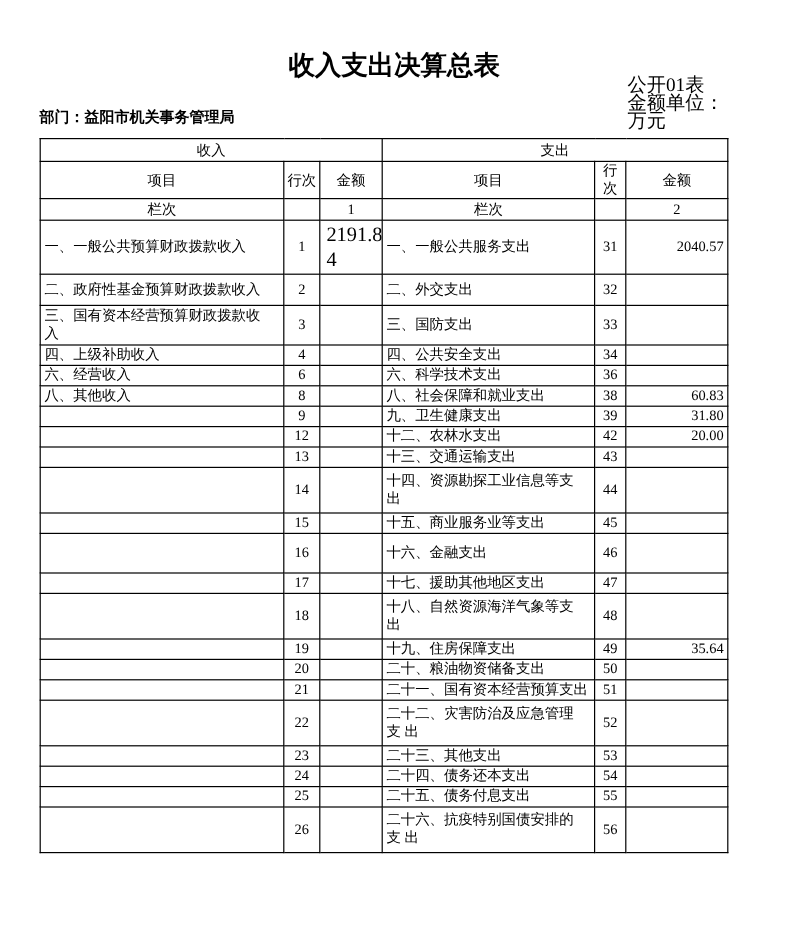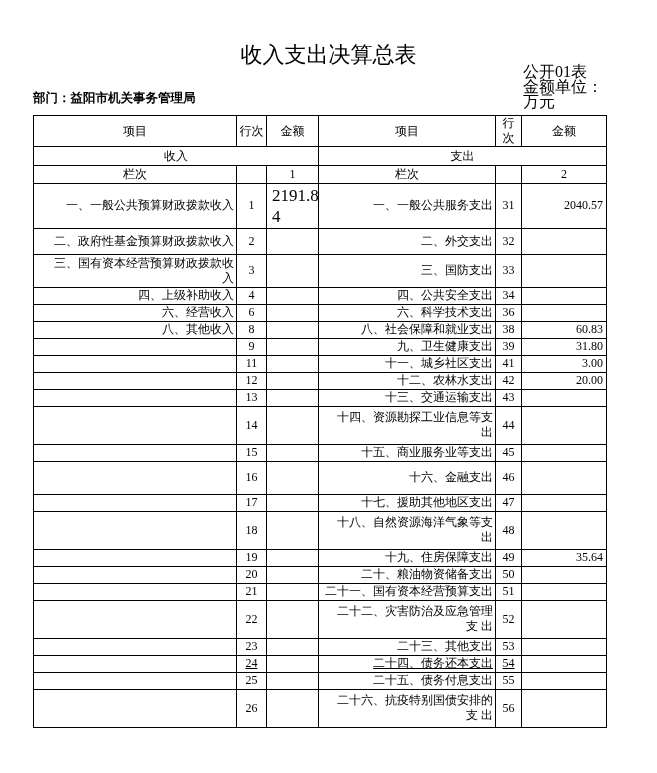--- a/index.html
+++ b/index.html
@@ -3,21 +3,21 @@
 <meta charset="utf-8">
 <style>
   html,body{margin:0;padding:0;background:#fff;}
   body{
     width:657px;height:773px;position:relative;overflow:hidden;
     font-family:"Liberation Serif","DejaVu Serif",serif;
     color:#000;
   }
   .page-title{
     position:absolute;left:0;top:40px;width:657px;
-    text-align:center;font-size:22px;font-weight:normal;
+    text-align:center;font-size:22px;font-weight:bold;
   }
   .note-block{
     position:absolute;left:523px;top:64px;width:84px;
     font-size:16px;line-height:15px;text-align:left;
   }
   .note-block div{white-space:normal;}
   .department{
     position:absolute;left:33px;top:90px;
     font-size:12.5px;font-weight:bold;
   }
@@ -26,21 +26,21 @@
     border-collapse:collapse;table-layout:fixed;
     width:573px;
   }
   td{
     border:1px solid #000;
     font-size:12px;line-height:1.25;
     padding:0 3px;vertical-align:middle;
     overflow:hidden;
   }
   thead td{text-align:center;padding:0 1px;}
-  td.item{text-align:right;white-space:pre-line;padding-left:3px;padding-right:2px;}
+  td.item{text-align:left;white-space:pre-line;padding-left:3px;padding-right:2px;}
   td.no{text-align:center;padding:0 1px;}
   td.amt{text-align:right;padding-right:3px;}
   td.amt-top{vertical-align:top;text-align:left;padding:1px 0 0 5px;font-size:17px;}
 </style>
 </head>
 <body>
 
 <div class="page-title">收入支出决算总表</div>
 
 <div class="note-block">
@@ -53,31 +53,31 @@
 <table class="main">
   <colgroup>
     <col style="width:203px">
       <col style="width:30px">
       <col style="width:52px">
     <col style="width:177px">
       <col style="width:26px">
       <col style="width:85px">
   </colgroup>
   <thead>
+    <tr style="height:19px">
+      <td colspan="3">收入</td>
+      <td colspan="3">支出</td>
+    </tr>
     <tr style="height:18px">
       <td>项目</td>
       <td>行次</td>
       <td>金额</td>
       <td>项目</td>
       <td>行次</td>
       <td>金额</td>
-    </tr>
-    <tr style="height:19px">
-      <td colspan="3">收入</td>
-      <td colspan="3">支出</td>
     </tr>
     <tr style="height:18px">
       <td>栏次</td>
       <td></td>
       <td>1</td>
       <td>栏次</td>
       <td></td>
       <td>2</td>
     </tr>
   </thead>
@@ -134,28 +134,20 @@
       <tr style="height: 17px;">
         <td class="item"></td>
         <td class="no">9</td>
         <td class="amt"></td>
         <td class="item">九、卫生健康支出</td>
         <td class="no">39</td>
         <td class="amt">31.80</td>
       </tr>
       <tr style="height: 17px;">
         <td class="item"></td>
-        <td class="no">11</td>
-        <td class="amt"></td>
-        <td class="item">十一、城乡社区支出</td>
-        <td class="no">41</td>
-        <td class="amt">3.00</td>
-      </tr>
-      <tr style="height: 17px;">
-        <td class="item"></td>
         <td class="no">12</td>
         <td class="amt"></td>
         <td class="item">十二、农林水支出</td>
         <td class="no">42</td>
         <td class="amt">20.00</td>
       </tr>
       <tr style="height: 17px;">
         <td class="item"></td>
         <td class="no">13</td>
         <td class="amt"></td>
@@ -239,21 +231,21 @@
         <td class="amt"></td>
       </tr>
       <tr style="height: 17px;">
         <td class="item"></td>
         <td class="no">23</td>
         <td class="amt"></td>
         <td class="item">二十三、其他支出</td>
         <td class="no">53</td>
         <td class="amt"></td>
       </tr>
-      <tr style="height: 17px; text-decoration: underline;">
+      <tr style="height: 17px;">
         <td class="item"></td>
         <td class="no">24</td>
         <td class="amt"></td>
         <td class="item">二十四、债务还本支出</td>
         <td class="no">54</td>
         <td class="amt"></td>
       </tr>
       <tr style="height: 17px;">
         <td class="item"></td>
         <td class="no">25</td>

